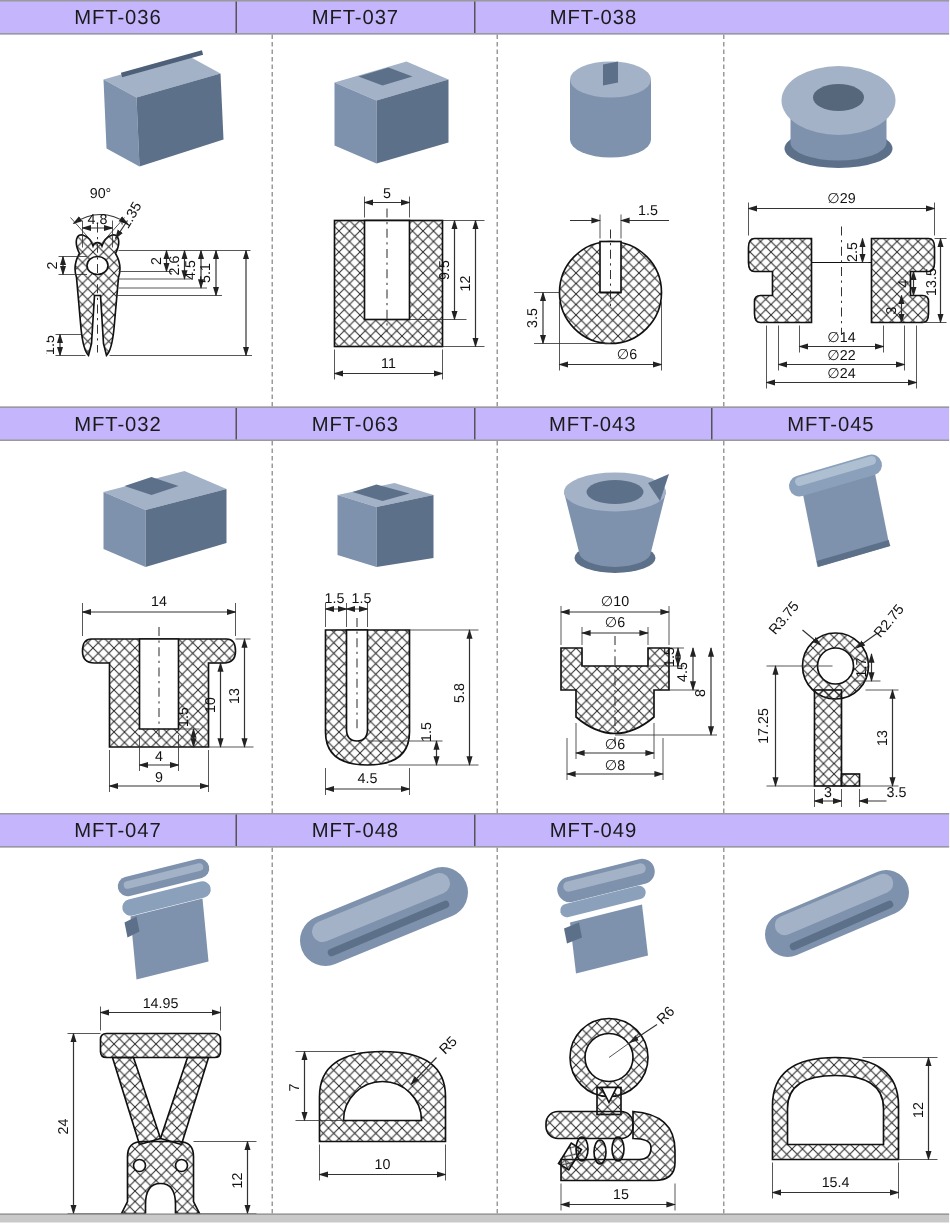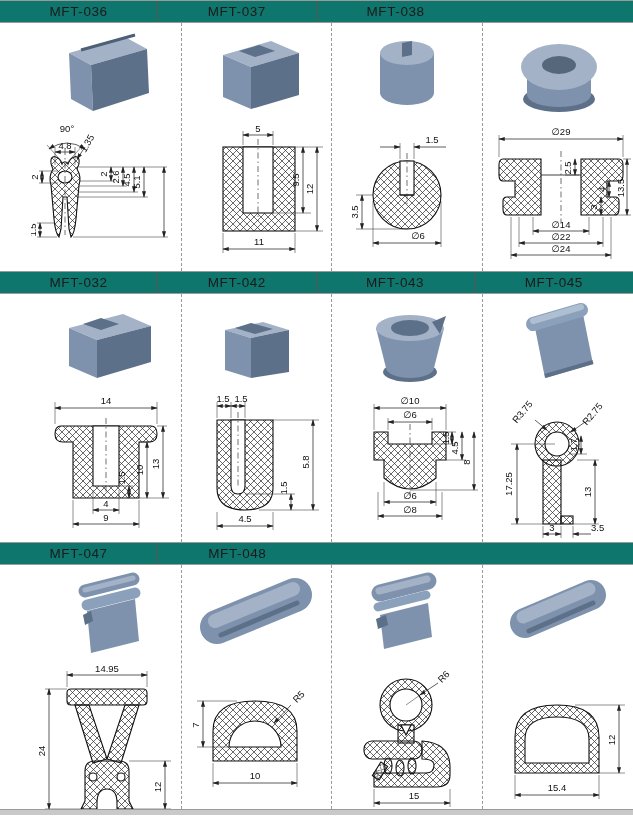--- a/index.html
+++ b/index.html
@@ -1,18 +1,18 @@
 <!DOCTYPE html>
 <html><head>
 <meta charset="utf-8">
 <style>
   html,body{margin:0;padding:0;background:#fff;}
   .sheet{position:relative;width:633px;height:819px;background:#fff;
          font-family:"Liberation Sans",sans-serif;overflow:hidden;}
-  .hrow{display:grid;grid-template-columns:repeat(4,1fr);height:23px;background:#0f766e;
+  .hrow{display:grid;grid-template-columns:repeat(4,1fr);height:23px;background:#c4b5fd;
         border-top:1px solid #9a9a9a;border-bottom:1px solid #9a9a9a;box-sizing:border-box;}
   .hcell{display:flex;align-items:center;justify-content:center;font-size:13.5px;color:#1a1a1a;
          letter-spacing:.6px;border-right:1px solid #555;box-sizing:border-box;}
   .hcell:last-child{border-right:none;}
   .brow{display:grid;grid-template-columns:repeat(4,1fr);height:248px;margin-left:31px;}
   .cell{border-right:1px dashed #9a9a9a;box-sizing:border-box;display:flex;flex-direction:column;
         align-items:center;overflow:hidden;}
   .cell:last-child{border-right:none;}
   svg.render{width:158px;height:96px;flex:0 0 auto;}
   svg.draw{width:158px;height:152px;flex:0 0 auto;}
@@ -173,21 +173,21 @@
         <text class="dt" x="82" y="121" text-anchor="middle">∅22</text>
         <path class="ext" d="M32,98 L32,140 M132,98 L132,140"></path>
         <path class="dim" d="M32,136 L132,136"></path>
         <text class="dt" x="82" y="133" text-anchor="middle">∅24</text>
       </svg>
     </div>
   </div>
 
   <div class="hrow">
     <div class="hcell">MFT-032</div>
-    <div class="hcell">MFT-042</div>
+    <div class="hcell">MFT-063</div>
     <div class="hcell">MFT-043</div>
     <div class="hcell">MFT-045</div>
   </div>
   <div class="brow">
 
     <div class="cell">
       <svg class="render" viewBox="0 0 158 96">
         <polygon class="f1" points="42,34 96,20 124,32 70,46"></polygon>
         <polygon class="f3" points="56,30 74,24 92,30 74,36"></polygon>
         <polygon class="f2" points="42,34 70,46 70,84 42,72"></polygon>
@@ -311,20 +311,21 @@
         <text class="dt" x="73" y="141" text-anchor="middle">3</text>
         <path class="ld" d="M112,144 L94,144"></path>
         <text class="dt" x="112" y="141" text-anchor="start">3.5</text>
       </svg>
     </div>
   </div>
 
   <div class="hrow">
     <div class="hcell">MFT-047</div>
     <div class="hcell">MFT-048</div>
+    <div class="hcell">MFT-049</div>
   </div>
   <div class="brow" style="height:244px;">
 
     <div class="cell">
       <svg class="render" viewBox="0 0 158 96">
         <line x1="58" y1="26" x2="106" y2="14" stroke="#7e92ad" stroke-width="13" stroke-linecap="round"></line>
         <line x1="58" y1="25" x2="106" y2="13" stroke="#a3b2c6" stroke-width="5" stroke-linecap="round"></line>
         <line x1="60" y1="40" x2="108" y2="28" stroke="#8aa0bb" stroke-width="11" stroke-linecap="round"></line>
         <polygon class="f2" points="60,46 108,34 112,76 64,88"></polygon>
         <polygon class="f3" points="56,50 64,46 66,56 58,60"></polygon>

